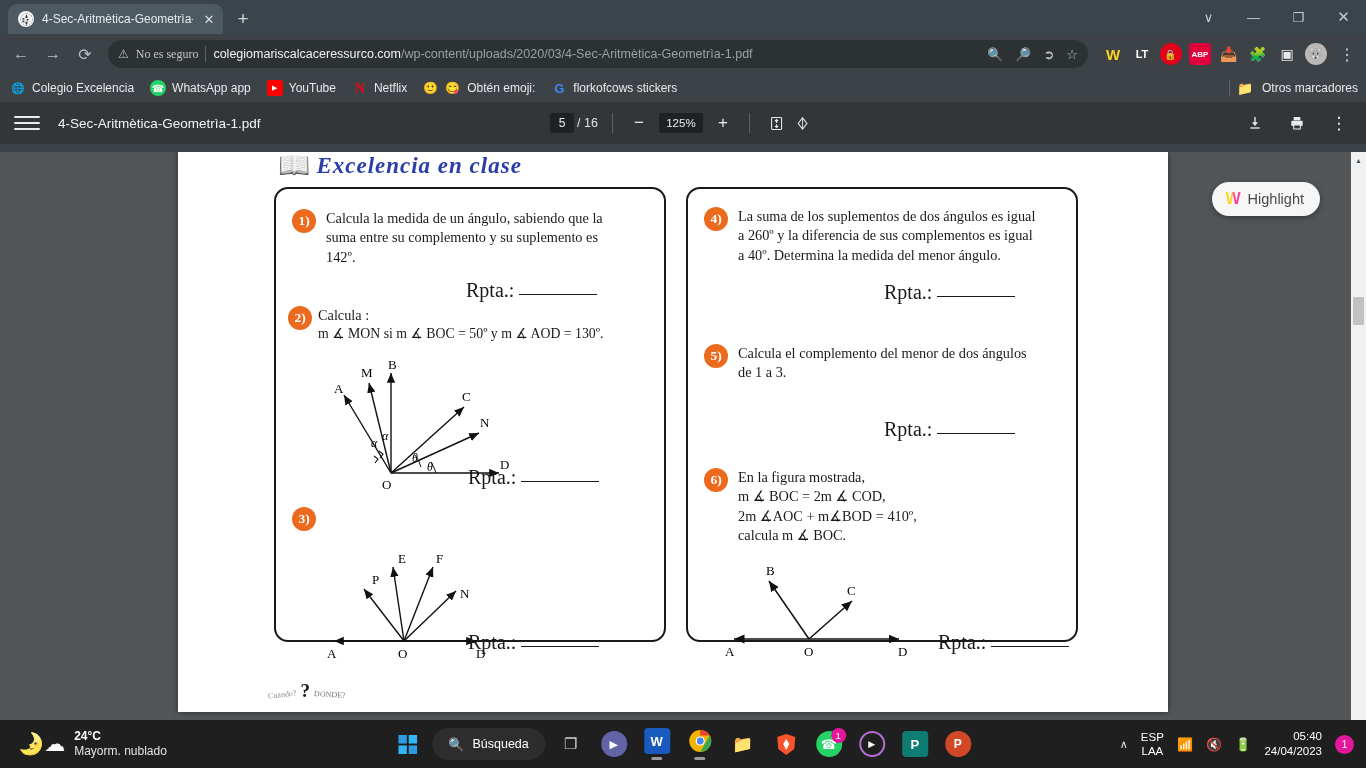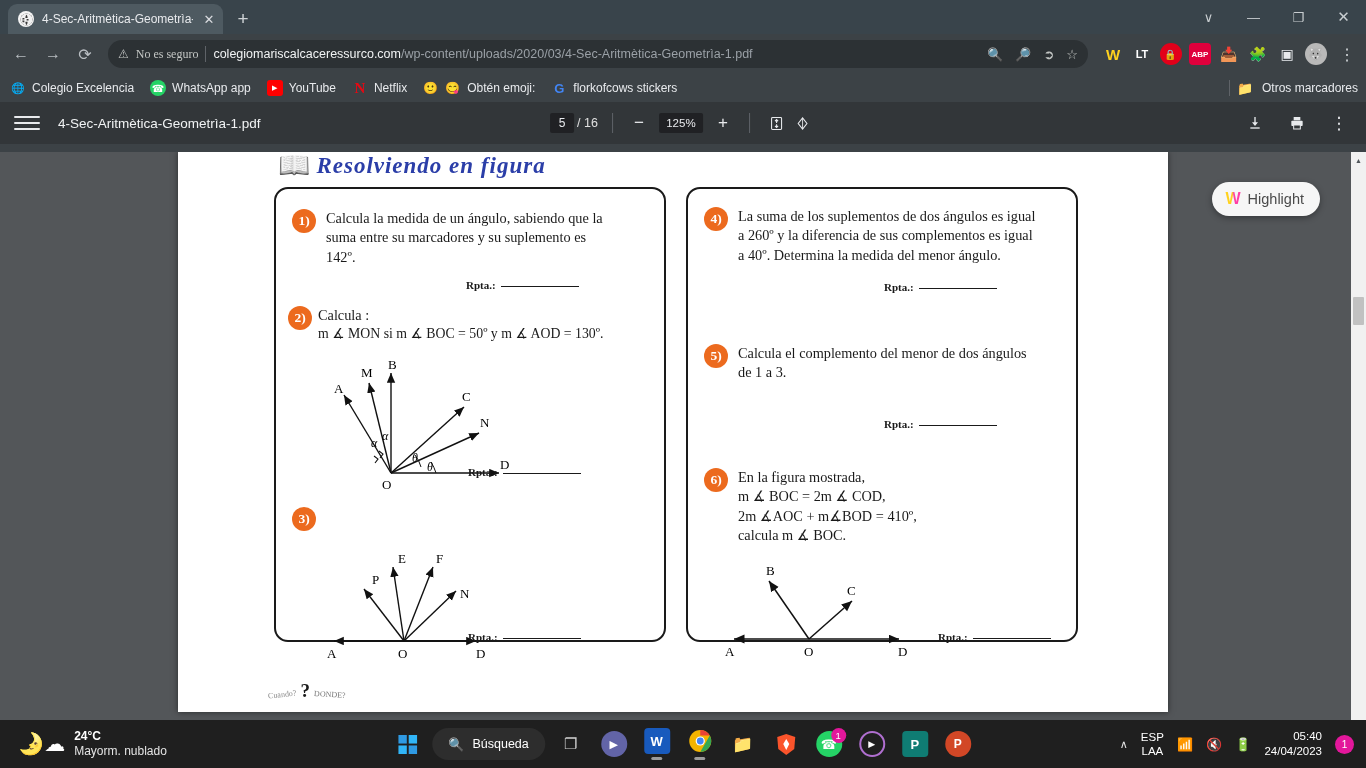--- a/index.html
+++ b/index.html
@@ -105,21 +105,21 @@
   .qbox { position:absolute; border:2.5px solid #1a1a1a; border-radius:14px; background:#fff; }
   .qbox.left { left:96px; top:35px; width:392px; height:455px; }
   .qbox.right { left:508px; top:35px; width:392px; height:455px; }
   .q { position:absolute; display:flex; gap:10px; }
   .qnum {
     width:24px; height:24px; border-radius:50%; background:#ec6a1e; color:#fff;
     font-family:"Liberation Serif", serif; font-size:13.5px; font-weight:bold;
     display:flex; align-items:center; justify-content:center; flex:0 0 24px;
   }
   .qtext { font-family:"Liberation Serif", serif; font-size:14.3px; line-height:1.35; }
-  .rpta { position:absolute; font-family:"Liberation Serif", serif; font-weight:bold; font-size:11px;text-align:right; }
+  .rpta { position:absolute; font-family:"Liberation Serif", serif; font-weight:normal; font-size:20px;text-align:right; }
   .rpta .line { display:inline-block; width:78px; border-bottom:1.6px solid #1a1a1a; margin-left:5px; vertical-align:2px; }
   .footerglyph { position:absolute; left:90px; top:528px; font-family:"Liberation Serif", serif; }
 
   
   .taskbar { position:absolute; bottom:0; left:0; width:1366px; height:48px;
      background:#1f1f1f; display:flex; align-items:center; }
   .tb-weather { display:flex; align-items:center; gap:9px; margin-left:18px; color:#fff; }
   .tb-weather .wico { font-size:21px; }
   .tb-weather .wtxt { line-height:1.25; }
   .tb-weather .wtemp { font-size:12px; font-weight:bold; }
@@ -277,30 +277,30 @@
     </div>
   </div>
 
   <div class="viewport">
 
     <div class="pagewrap shadow">
       <div class="pagecontent">
 
         <div class="banner">
           <span class="bookico">📖</span>
-          <span class="bannertext">Resolviendo en figura</span>
+          <span class="bannertext">Excelencia en clase</span>
         </div>
 
         <div class="qbox left">
 
           <div class="q" style="left:16px; top:20px; width:348px;">
             <div class="qnum">1)</div>
             <div class="qtext">
               <div>Calcula  la medida de un ángulo, sabiendo que la</div>
-              <div>suma  entre  su  marcadores  y  su  suplemento  es</div>
+              <div>suma  entre  su  complemento  y  su  suplemento  es</div>
               <div>142º.</div>
             </div>
           </div>
           <div class="rpta" style="left:190px; top:90px;">
             <span>Rpta.:</span><span class="line"></span>
           </div>
 
           <div class="q" style="left:42px; top:117px; width:330px;">
             <div class="qnum" style="position:absolute;left:-30px;top:0;">2)</div>
             <div class="qtext">

